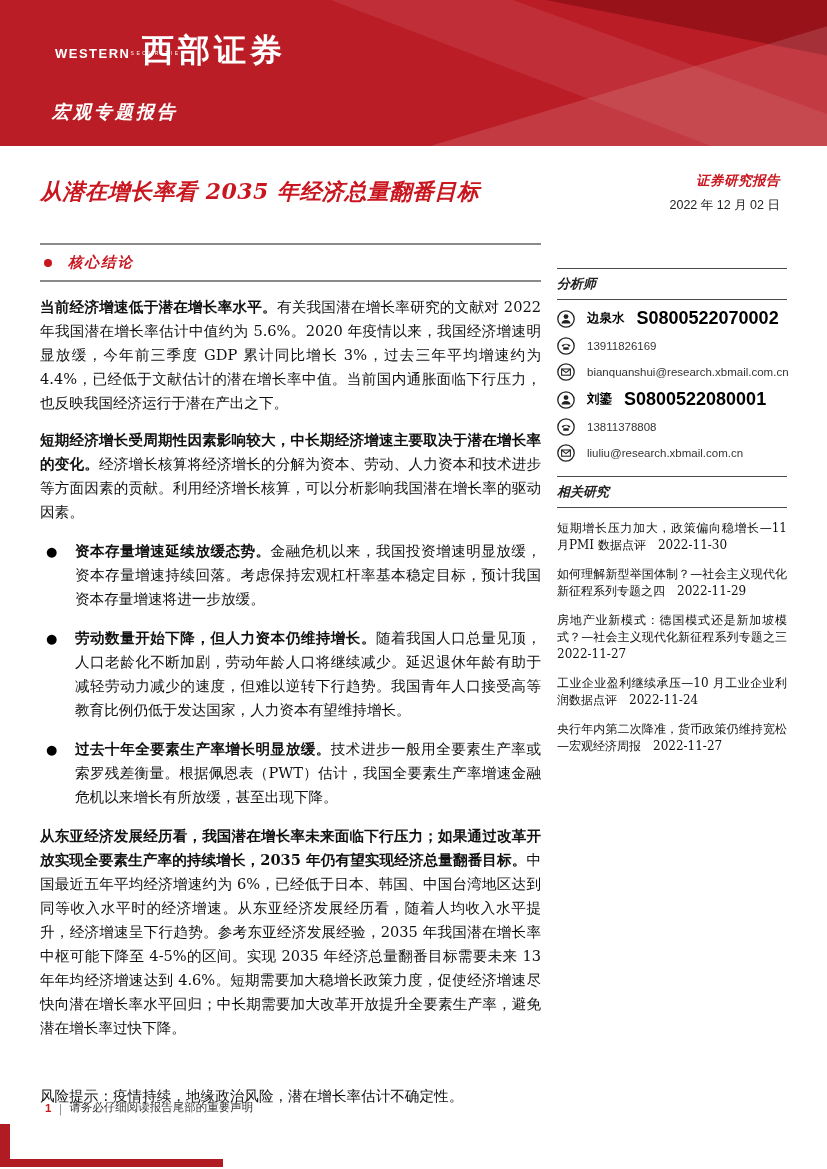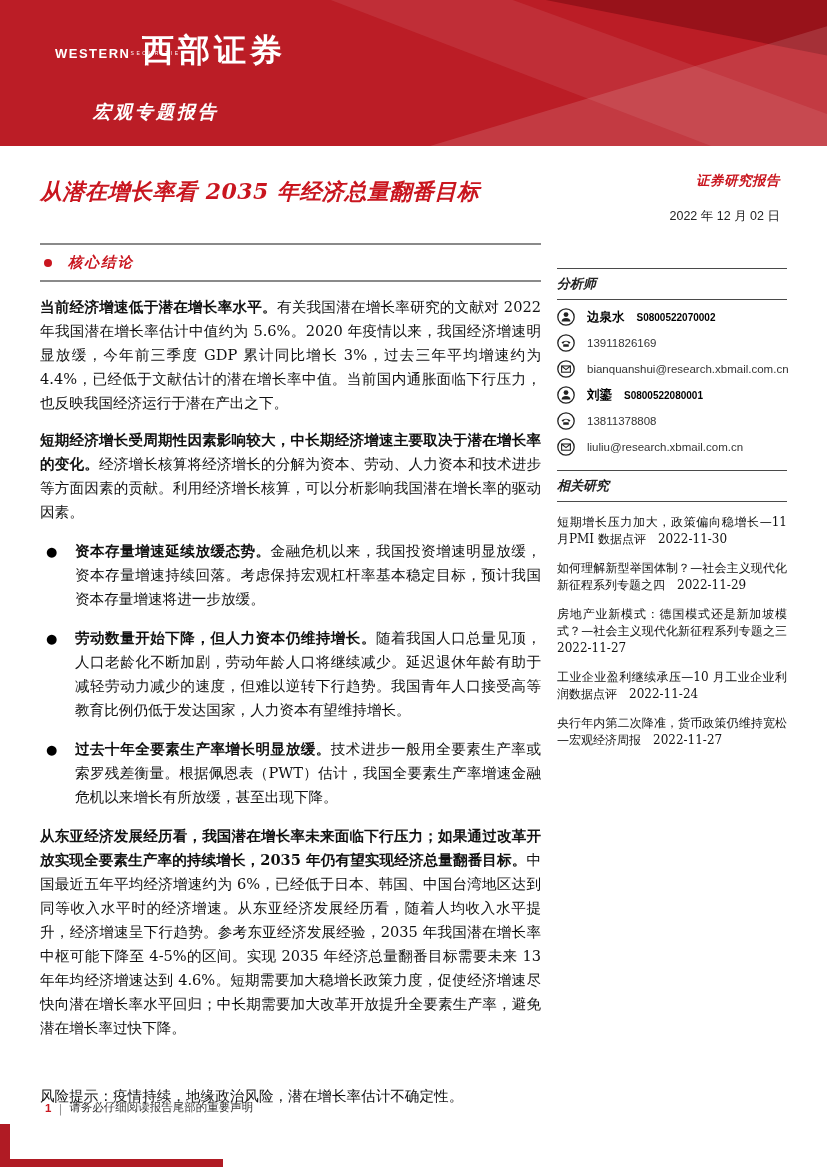--- a/index.html
+++ b/index.html
@@ -11,27 +11,27 @@
   .deco-dark{background:#98121A;clip-path:polygon(66% 0,100% 0,100% 38%);}
   .deco-light1{background:rgba(255,255,255,0.13);clip-path:polygon(52% 100%,100% 18%,100% 100%);}
   .deco-light2{background:rgba(255,255,255,0.08);clip-path:polygon(40% 0,62% 0,100% 78%,100% 100%,86% 100%);}
   .logo{position:absolute;left:55px;top:34px;display:flex;align-items:center;gap:15px;color:#fff;}
   .logo-mark{display:flex;flex-direction:row;align-items:center;width:72px;}
   .logo-horns{display:block;margin-bottom:-3px;}
   .logo-en{font-family:"Liberation Sans","DejaVu Sans",sans-serif;font-weight:bold;font-size:13px;letter-spacing:1.5px;line-height:13px;}
   .logo-en-sub{font-family:"Liberation Sans","DejaVu Sans",sans-serif;font-size:5px;letter-spacing:2.6px;line-height:7px;}
   .logo-cn{font-size:32px;font-weight:900;letter-spacing:4px;line-height:32px;padding-bottom:6px;}
   .report-type{position:absolute;left:52px;top:100px;color:#fff;font-size:18px;font-style:italic;
-               font-weight:bold;letter-spacing:3px;margin-left:41px;}
+               font-weight:bold;letter-spacing:3px;}
   
   .title{position:absolute;left:40px;top:176px;margin:0;width:520px;font-size:22px;font-weight:bold;
          color:#C9161F;letter-spacing:0.5px;line-height:30px;font-style:italic;}
   .header-right{position:absolute;right:47px;top:172px;text-align:right;}
   .report-label{color:#C9161F;font-weight:bold;font-size:13.5px;font-style:italic;letter-spacing:0.5px;}
-  .report-date{color:#222;font-size:12.5px;margin-top:18px;font-family:"Liberation Sans","DejaVu Sans",sans-serif;}
+  .report-date{color:#222;font-size:12.5px;margin-top:7px;font-family:"Liberation Sans","DejaVu Sans",sans-serif;}
   
   .main-col{position:absolute;left:40px;top:243px;width:501px;}
   .rule{border:none;border-top:2px solid #8A8A8A;margin:0;}
   .section-head{display:flex;align-items:center;gap:16px;padding:8px 4px;}
   .dot{width:8px;height:8px;border-radius:50%;background:#C9161F;flex:0 0 auto;}
   .section-label{color:#C9161F;font-weight:bold;font-size:14.5px;letter-spacing:2px;font-style:italic;}
   .para{font-size:14.6px;line-height:24px;color:#111;text-align:justify;margin:13px 0;}
   .para b{font-weight:bold;}
   .blist{list-style:none;margin:14px 0;padding:0;}
   .blist li{position:relative;padding-left:35px;margin:15px 0;font-size:14.6px;line-height:24px;
@@ -39,21 +39,21 @@
   .blist li .bullet-glyph{position:absolute;left:6px;top:1px;font-size:13px;color:#000;}
   .risk{margin-top:44px;}
   
   .sidebar{position:absolute;left:557px;top:268px;width:230px;}
   .s-rule{border:none;border-top:1.5px solid #4A4A4A;margin:0;}
   .s-head{font-size:13px;font-weight:bold;font-style:italic;color:#222;padding:6px 0;}
   .a-row{display:flex;align-items:center;gap:12px;margin:8px 0;
          font-family:"Liberation Sans","DejaVu Sans",sans-serif;}
   .a-icon{flex:0 0 auto;width:18px;height:18px;}
   .a-name{font-size:12.5px;font-weight:bold;color:#000;}
-  .a-cert{font-size:10px;font-weight:bold;color:#000;}
+  .a-cert{font-size:18px;font-weight:bold;color:#000;}
   .a-val{font-size:11.5px;color:#333;}
   .related-rule{margin-top:14px;}
   .related-list{margin-top:4px;}
   .related-item{font-size:12px;line-height:17px;color:#111;text-align:justify;margin:12px 0;}
   
   .footer{position:absolute;left:45px;top:1100px;font-size:11.5px;display:flex;align-items:center;gap:7px;}
   .pg{color:#C9161F;font-weight:bold;font-family:"Liberation Sans","DejaVu Sans",sans-serif;}
   .sep{color:#8A8A8A;}
   .disc{color:#333;}
   .corner-v{position:absolute;left:0;bottom:2px;width:10px;height:43px;background:#B01B24;}

